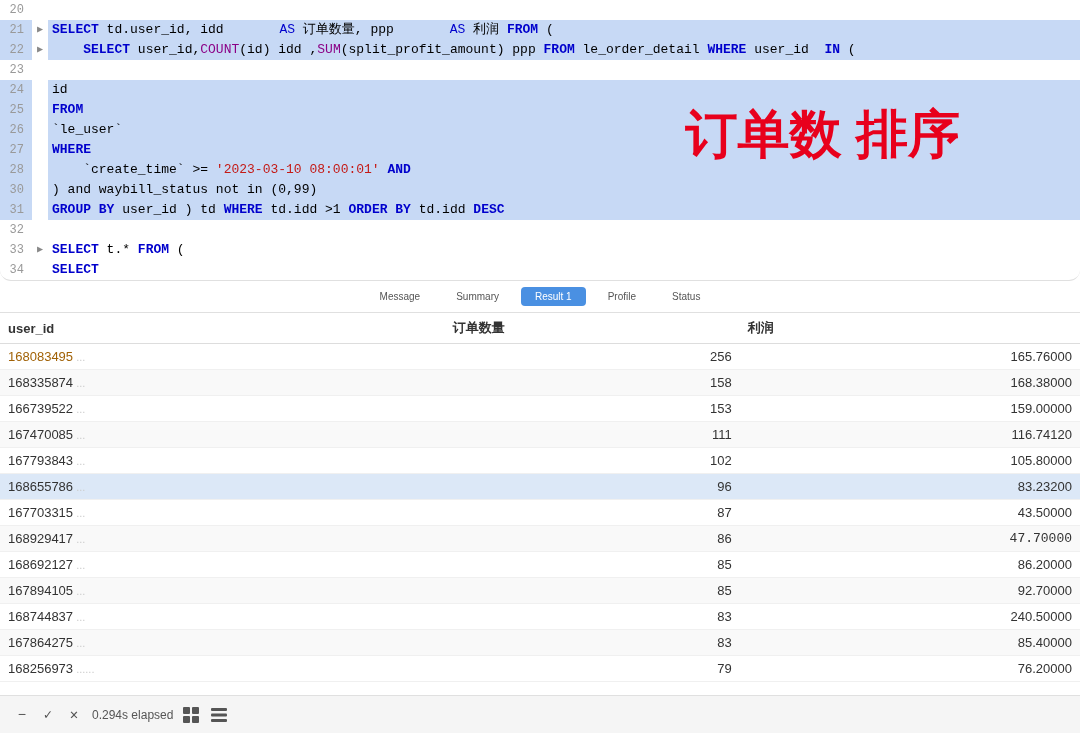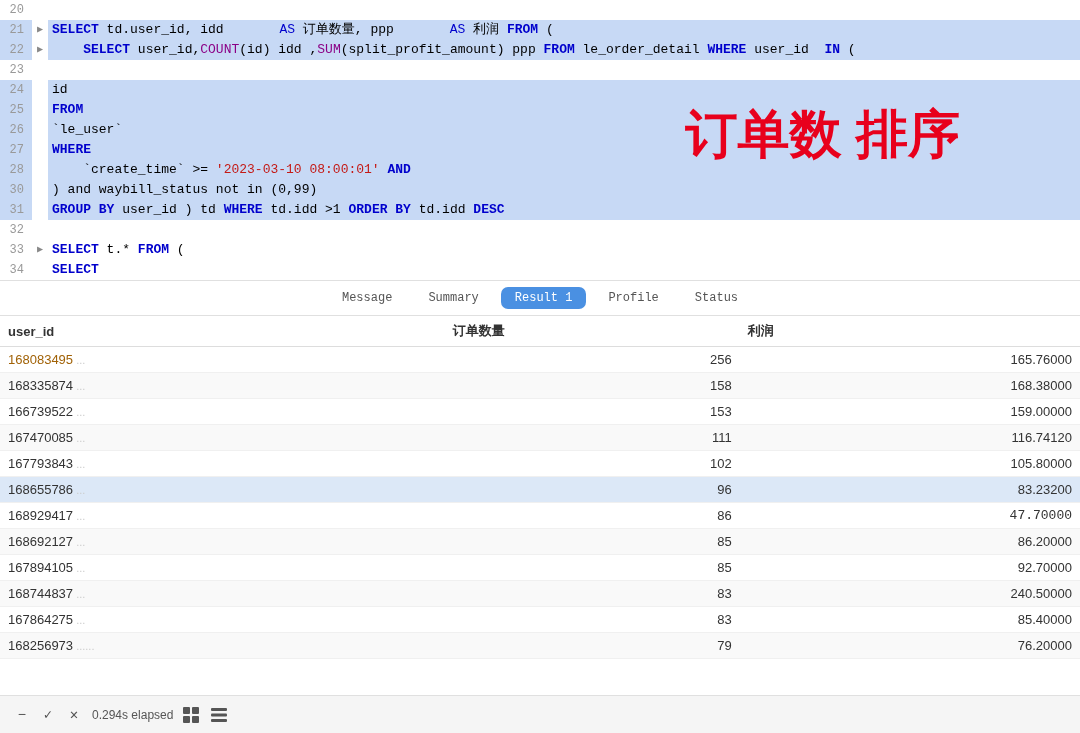--- a/index.html
+++ b/index.html
@@ -13,20 +13,21 @@
       flex-direction: column;
     }
 
     
     .code-area {
       background: #fff;
       flex: 0 0 auto;
       border-bottom: 1px solid #e0e0e0;
       position: relative;
       overflow: hidden;
+      border-radius: 11px;
     }
 
     .code-lines {
       display: flex;
       flex-direction: column;
       font-size: 13px;
       line-height: 20px;
     }
 
     .code-line {
@@ -101,30 +102,29 @@
       gap: 8px;
       padding: 6px 12px;
       background: #fff;
       border-bottom: 1px solid #e0e0e0;
       flex-shrink: 0;
     }
 
     .tab-item {
       padding: 4px 14px;
       border-radius: 4px;
-      font-size: 12px;
+      font-size: 10px;
       cursor: pointer;
       color: #555;
-      font-family: Liberation Mono, monospace;
+      font-family: Liberation Sans, sans-serif;
     }
 
     .tab-item.active {
       background: #4a90e2;
       color: #fff;
-      border-radius: 7px;
     }
 
     
     .results-area {
       flex: 1;
       overflow-y: auto;
       overflow-x: hidden;
     }
 
     .results-table {
@@ -358,20 +358,25 @@
         </tr>
         <tr>
           <td><span style="color:#333">167793843</span><span style="color:#ccc;font-size:11px"> ...</span></td>
           <td style="text-align: right;">102</td>
           <td style="text-align: right;">105.80000</td>
         </tr>
         <tr class="row-highlighted">
           <td><span style="color:#333">168655786</span><span style="color:#ccc;font-size:11px"> ...</span></td>
           <td style="text-align: right;">96</td>
           <td style="text-align: right;">83.23200</td>
+        </tr>
+        <tr>
+          <td><span style="color:#333">167703315</span><span style="color:#ccc;font-size:11px"> ...</span></td>
+          <td style="text-align: right;">87</td>
+          <td style="text-align: right;">43.50000</td>
         </tr>
         <tr>
           <td><span style="color:#333">168929417</span><span style="color:#ccc;font-size:11px"> ...</span></td>
           <td style="text-align: right;">86</td>
           <td style="text-align: right; font-family: Liberation Mono, monospace;">47.70000</td>
         </tr>
         <tr>
           <td><span style="color:#333">168692127</span><span style="color:#ccc;font-size:11px"> ...</span></td>
           <td style="text-align: right;">85</td>
           <td style="text-align: right;">86.20000</td>

